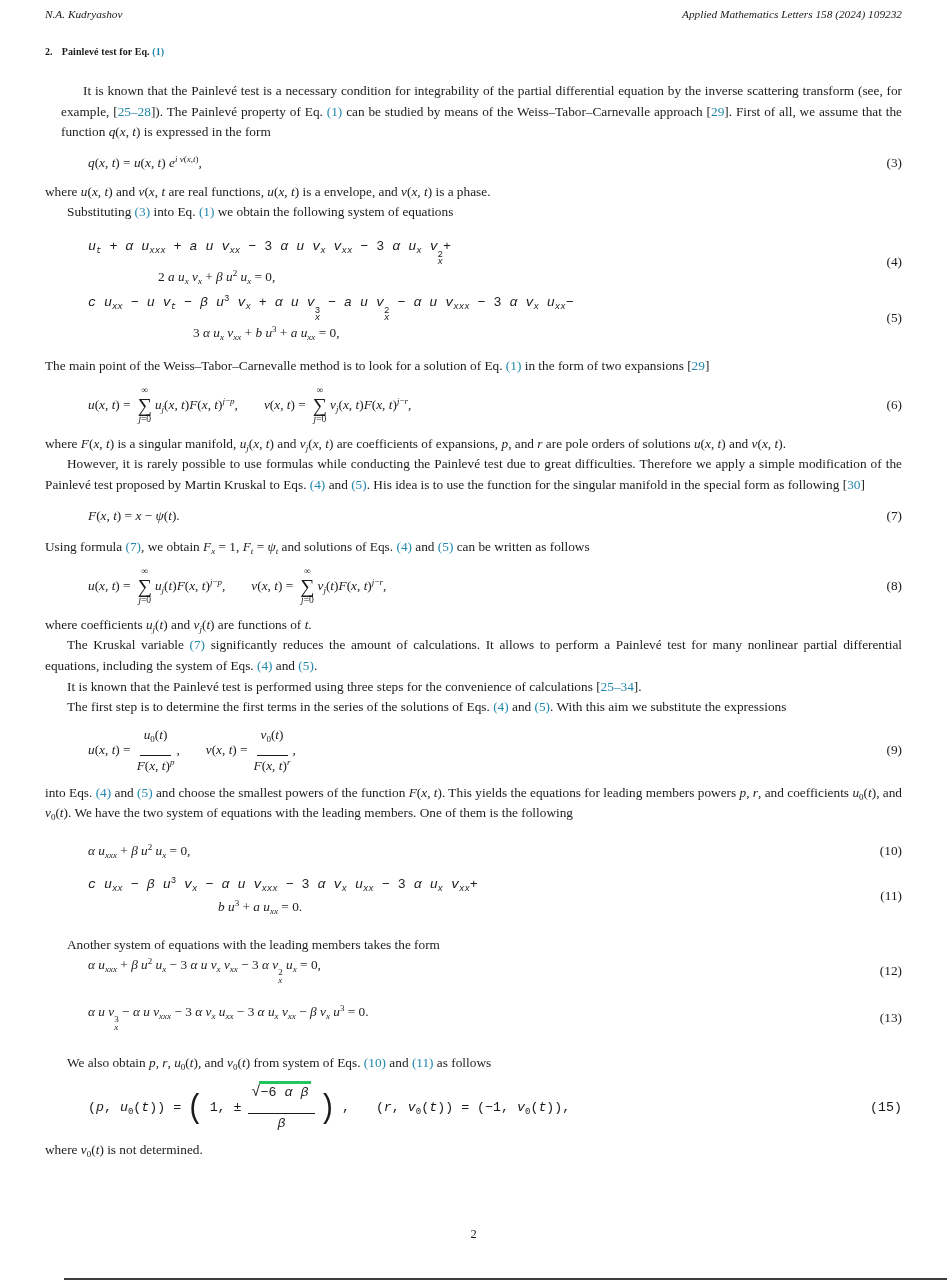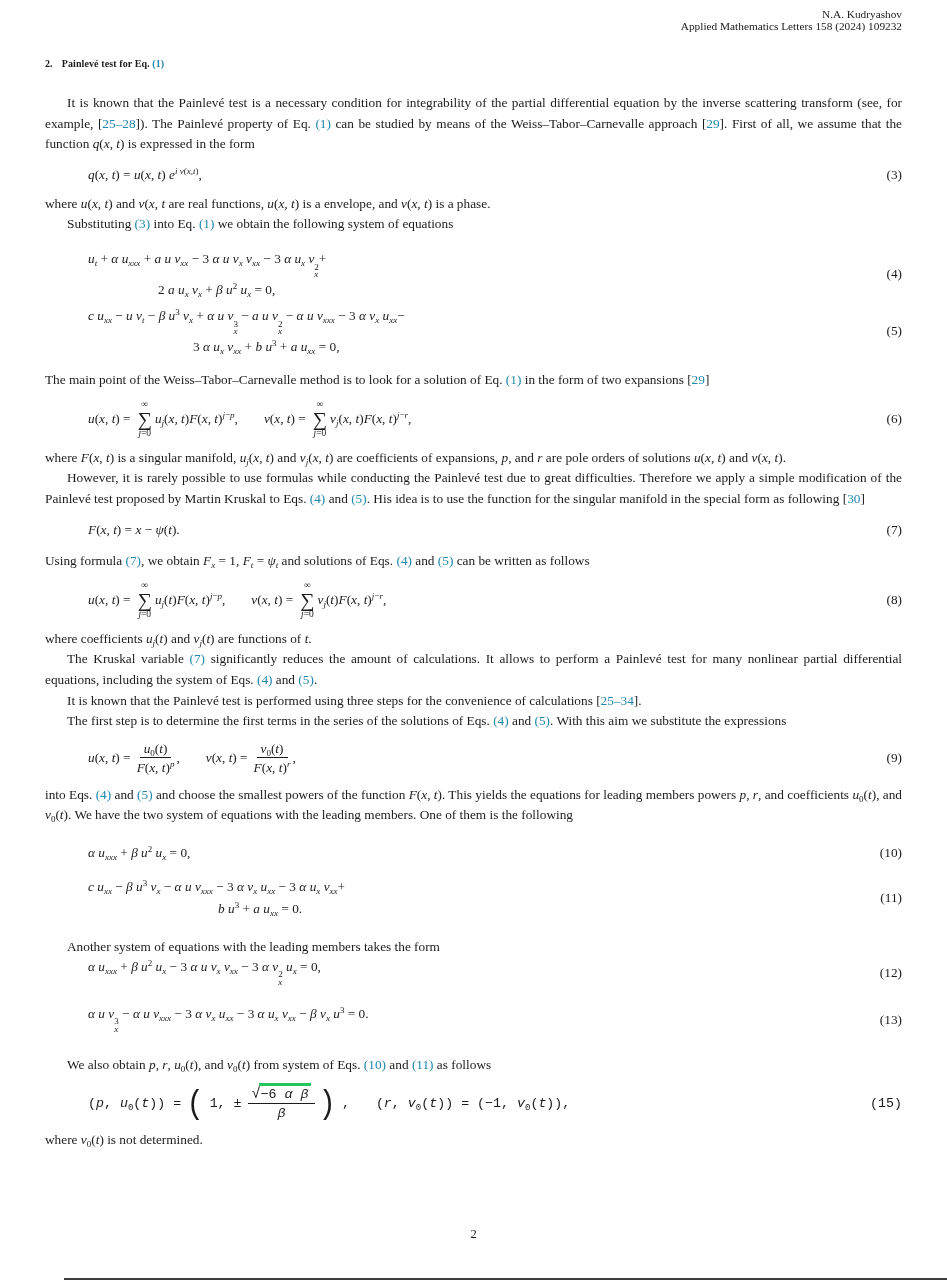--- a/index.html
+++ b/index.html
@@ -3,50 +3,50 @@
 <meta charset="utf-8">
 <style>
   html,body{margin:0;padding:0;background:#ffffff;}
   body{
     width:947px;height:1280px;position:relative;overflow:hidden;
     font-family:"Liberation Serif","DejaVu Serif",serif;
     color:#1b1b1b;
   }
   .page{position:absolute;inset:0;padding:8px 45px 0 45px;box-sizing:border-box;}
   .hdr{display:flex;justify-content:space-between;align-items:flex-end;
-       font-size:11.3px;color:#202020;flex-direction:column;}
+       font-style:italic;font-size:11.3px;color:#202020;}
   h2.section{font-size:10px;margin:26px 0 0 0;font-weight:bold;letter-spacing:0.1px;}
   h2.section .secnum{margin-right:9px;}
   .lnk{color:#2287ac;}
   .para{font-size:13.3px;line-height:20.6px;text-align:justify;margin:0;}
   .para.indent{text-indent:22px;}
-  .para.first{margin-top:24px;}
+  .para.first{margin-top:24px;margin-left:16px;}
   .math, .eq-math{font-size:inherit;}
   .math i, .eq i{font-style:italic;}
   sub,sup{font-size:68%;line-height:0;}
   sub{vertical-align:-0.35em;}
   sup{vertical-align:0.55em;}
   .ss{display:inline-flex;flex-direction:column;vertical-align:-0.5em;line-height:1;text-align:left;}
   .ss .t,.ss .b{font-size:68%;line-height:0.85;}
   
   .eq{display:flex;align-items:center;font-size:13.3px;}
   .eq .eq-num{margin-left:auto;font-style:normal;}
-  .eq .l1{line-height:22px;}
+  .eq .l1{line-height:22px;font-family:Liberation Mono, monospace;}
   .eq .l2{line-height:22px;}
   .off70{margin-left:70px;}
   .off105{margin-left:105px;}
   .off130{margin-left:130px;}
   .row{display:flex;align-items:center;}
   .row > *{margin-right:4px;}
   .gap{display:inline-block;width:18px;}
   .sum{display:inline-flex;flex-direction:column;align-items:center;line-height:1;margin:0 3px;}
   .sum .top,.sum .bot{font-size:9.5px;line-height:1.05;}
   .sum .sig{font-size:20px;line-height:0.95;}
   .frac{display:inline-flex;flex-direction:column;align-items:center;vertical-align:middle;margin:0 2px;}
-  .frac .num{display:block;padding:0 4px 0 4px;border-bottom:1px solid #1b1b1b;text-align:center;}
+  .frac .num{display:block;padding:0 4px 12px 4px;border-bottom:1px solid #1b1b1b;text-align:center;}
   .frac .den{display:block;padding-top:2px;text-align:center;}
   .rad{font-size:15px;}
   .radbar{border-top:3px solid #22c55e;margin-left:-2px;padding:1px 3px 0 2px;}
   .bigp{font-size:34px;font-weight:400;line-height:0;display:inline-block;transform:scaleX(0.85);}
   .eq3{margin:12px 0 11px 43px;}
   .eq4{margin:13px 0 4px 43px;}
   .eq5{margin:4px 0 12px 43px;}
   .eq6{margin:9px 0 9px 43px;}
   .eq7{margin:13px 0 13px 43px;}
   .eq8{margin:9px 0 9px 43px;}

